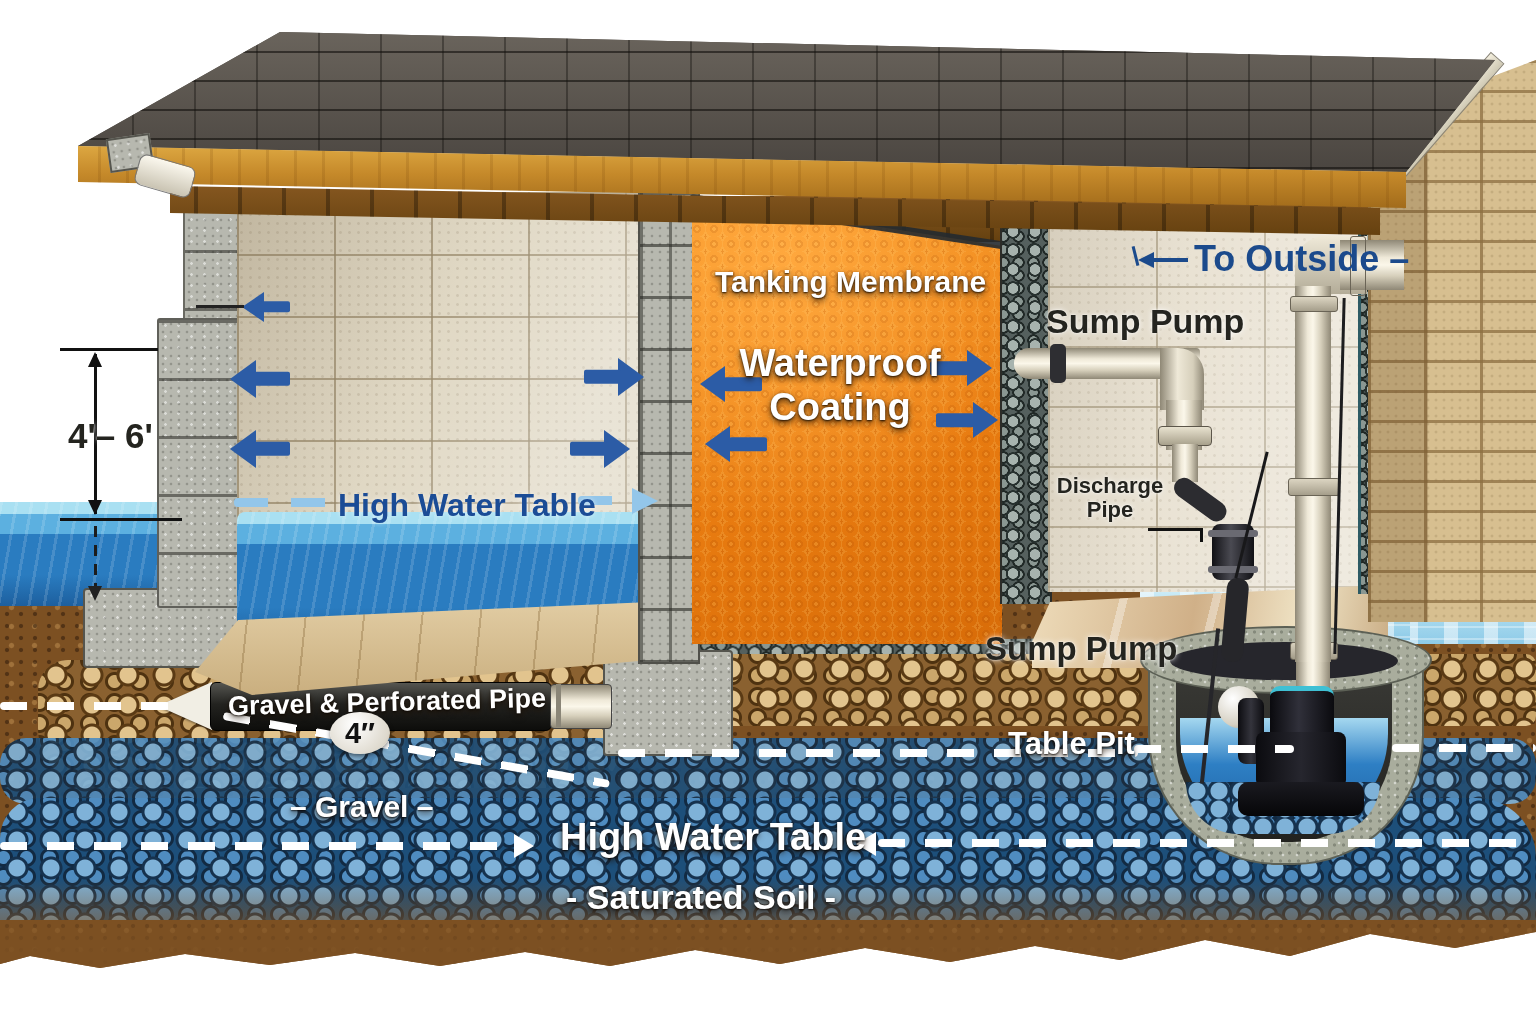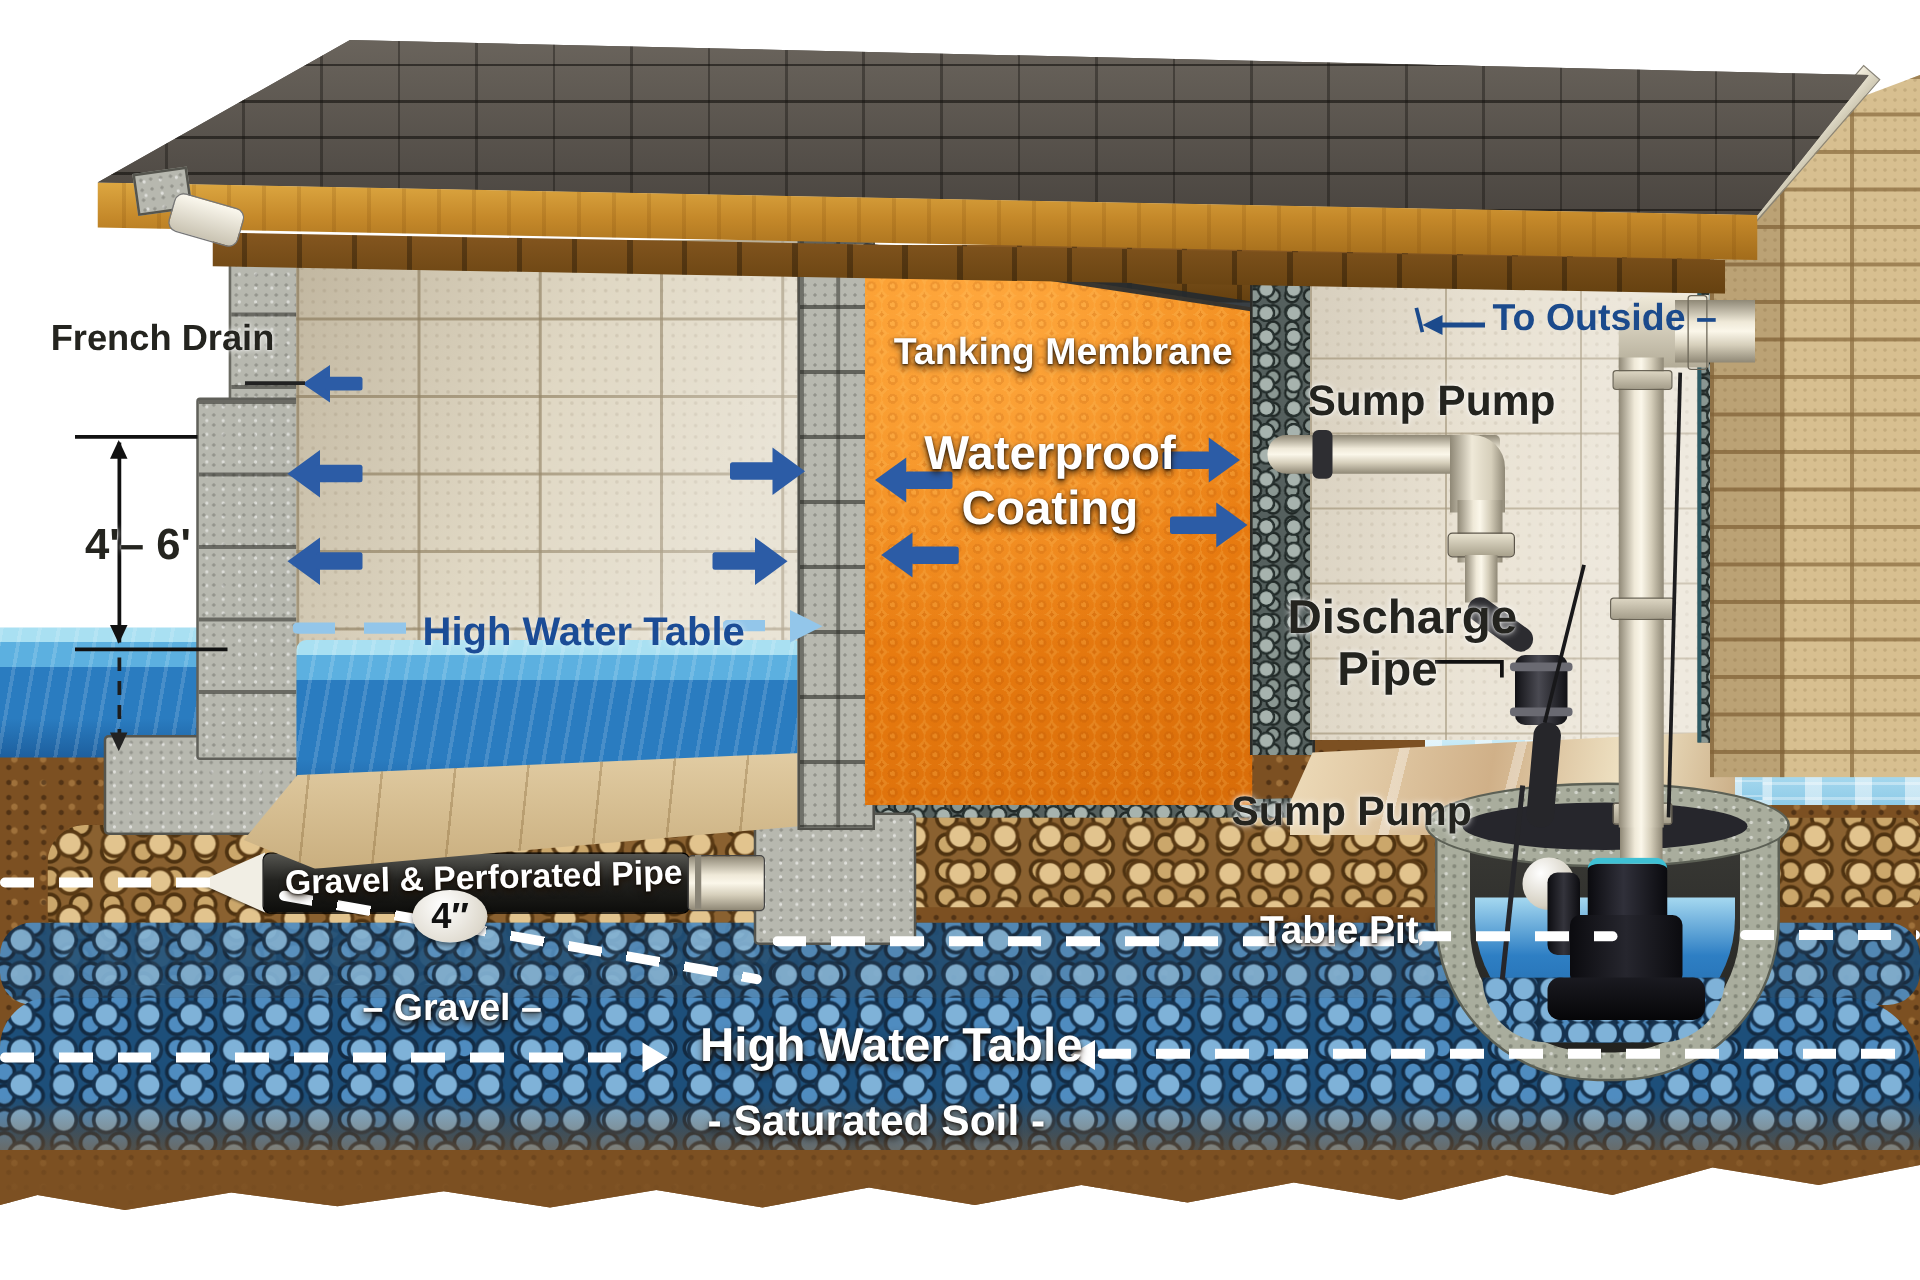--- a/index.html
+++ b/index.html
@@ -276,35 +276,34 @@
   <div class="abs" style="left:632px;top:488px;width:0;height:0;border-left:26px solid #93c6ea;border-top:13px solid transparent;border-bottom:13px solid transparent;"></div>
 
   <div class="abs" style="left:1134px;top:246px;width:3px;height:20px;background:#1b4a8c;transform:rotate(-14deg);"></div>
   <div class="abs" style="left:1138px;top:252px;width:0;height:0;border-right:16px solid #1b4a8c;border-top:8px solid transparent;border-bottom:8px solid transparent;"></div>
   <div class="abs" style="left:1152px;top:258px;width:36px;height:4px;background:#1b4a8c;"></div>
 
   <div class="abs" style="left:1148px;top:528px;width:54px;height:3px;background:#111;"></div>
   <div class="abs" style="left:1200px;top:528px;width:3px;height:14px;background:#111;"></div>
 
   <div class="lbl blk ctr" style="left:30px;top:256px;width:200px;font-size:29px;line-height:1.1;">
-    <div>French Drain</div>
   </div>
   <div class="lbl blk" style="left:68px;top:416px;font-size:35px;">4'– 6'</div>
   <div class="lbl blu" style="left:338px;top:487px;font-size:32px;">High Water Table</div>
   <div class="lbl wht ctr" style="left:715px;top:265px;width:250px;font-size:30px;">Tanking Membrane</div>
   <div class="lbl wht ctr" style="left:728px;top:342px;width:224px;font-size:38px;line-height:1.15;">
     <div>Waterproof</div>
     <div>Coating</div>
   </div>
-  <div class="lbl" style="left:1194px;top:238px;font-size:30px;color:#1b4a8c;font-weight:bold;">
+  <div class="lbl" style="left:1194px;top:238px;font-size:36px;color:#1b4a8c;font-weight:bold;">
     <span>To Outside</span>
     <span>–</span>
   </div>
   <div class="lbl blk" style="left:1046px;top:302px;font-size:34px;">Sump Pump</div>
-  <div class="lbl blk ctr" style="left:1030px;top:474px;width:160px;font-size:38px;line-height:1.1;">
+  <div class="lbl blk ctr" style="left:1030px;top:474px;width:160px;font-size:22px;line-height:1.1;">
     <div>Discharge</div>
     <div>Pipe</div>
   </div>
   <div class="lbl blk" style="left:985px;top:630px;font-size:33px;">Sump Pump</div>
   <div class="lbl wht" style="left:1008px;top:726px;font-size:31px;">Table Pit</div>
   <div class="lbl wht" style="left:228px;top:687px;font-size:27px;transform:rotate(-1.5deg);">Gravel &amp; Perforated Pipe</div>
   <div class="abs" style="left:330px;top:712px;width:60px;height:42px;border-radius:50%;background:radial-gradient(circle at 40% 30%,#fff,#ddd8cc 75%,#b5afa2);box-shadow:0 2px 4px rgba(0,0,0,.5);display:flex;align-items:center;justify-content:center;">
     <span class="lbl blk" style="position:static;font-size:29px;text-shadow:none;color:#111;">4″</span>
   </div>
   <div class="lbl wht" style="left:290px;top:790px;font-size:30px;">– Gravel –</div>

